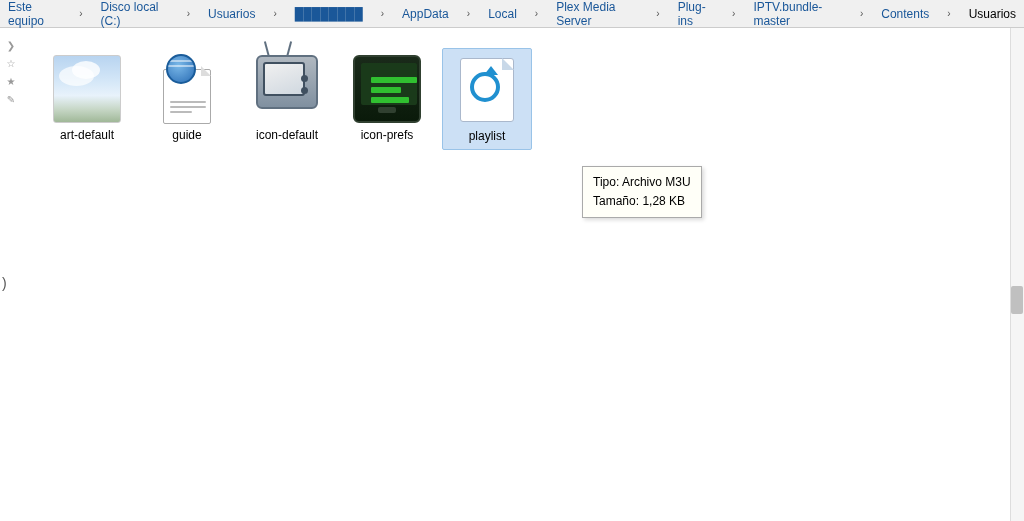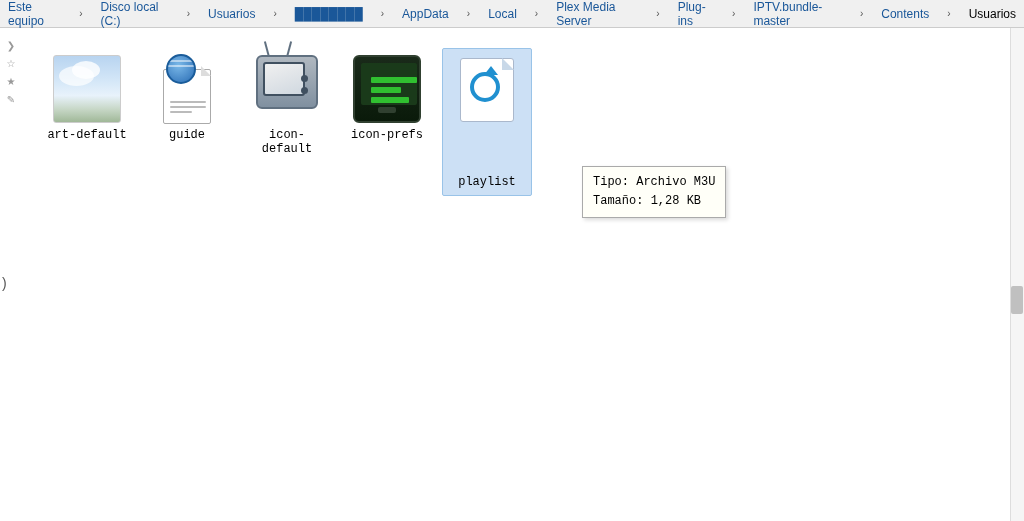--- a/index.html
+++ b/index.html
@@ -68,21 +68,20 @@
     }
 
     
     .main-content {
       position: absolute;
       left: 22px;
       top: 28px;
       right: 0;
       bottom: 0;
       padding: 20px 10px 10px 20px;
-      font-family: Liberation Mono, monospace;
     }
 
     
     .file-grid {
       display: flex;
       flex-wrap: wrap;
       gap: 10px;
       align-items: flex-start;
     }
 
@@ -92,21 +91,20 @@
       align-items: center;
       width: 90px;
       padding: 6px 4px;
       cursor: pointer;
       border-radius: 2px;
       position: relative;
     }
     .file-item.selected {
       background: #cce0f5;
       border: 1px solid #99c3e8;
-      gap: 46px;
     }
 
     .file-icon-wrapper {
       width: 70px;
       height: 70px;
       display: flex;
       align-items: center;
       justify-content: center;
       margin-bottom: 4px;
     }

